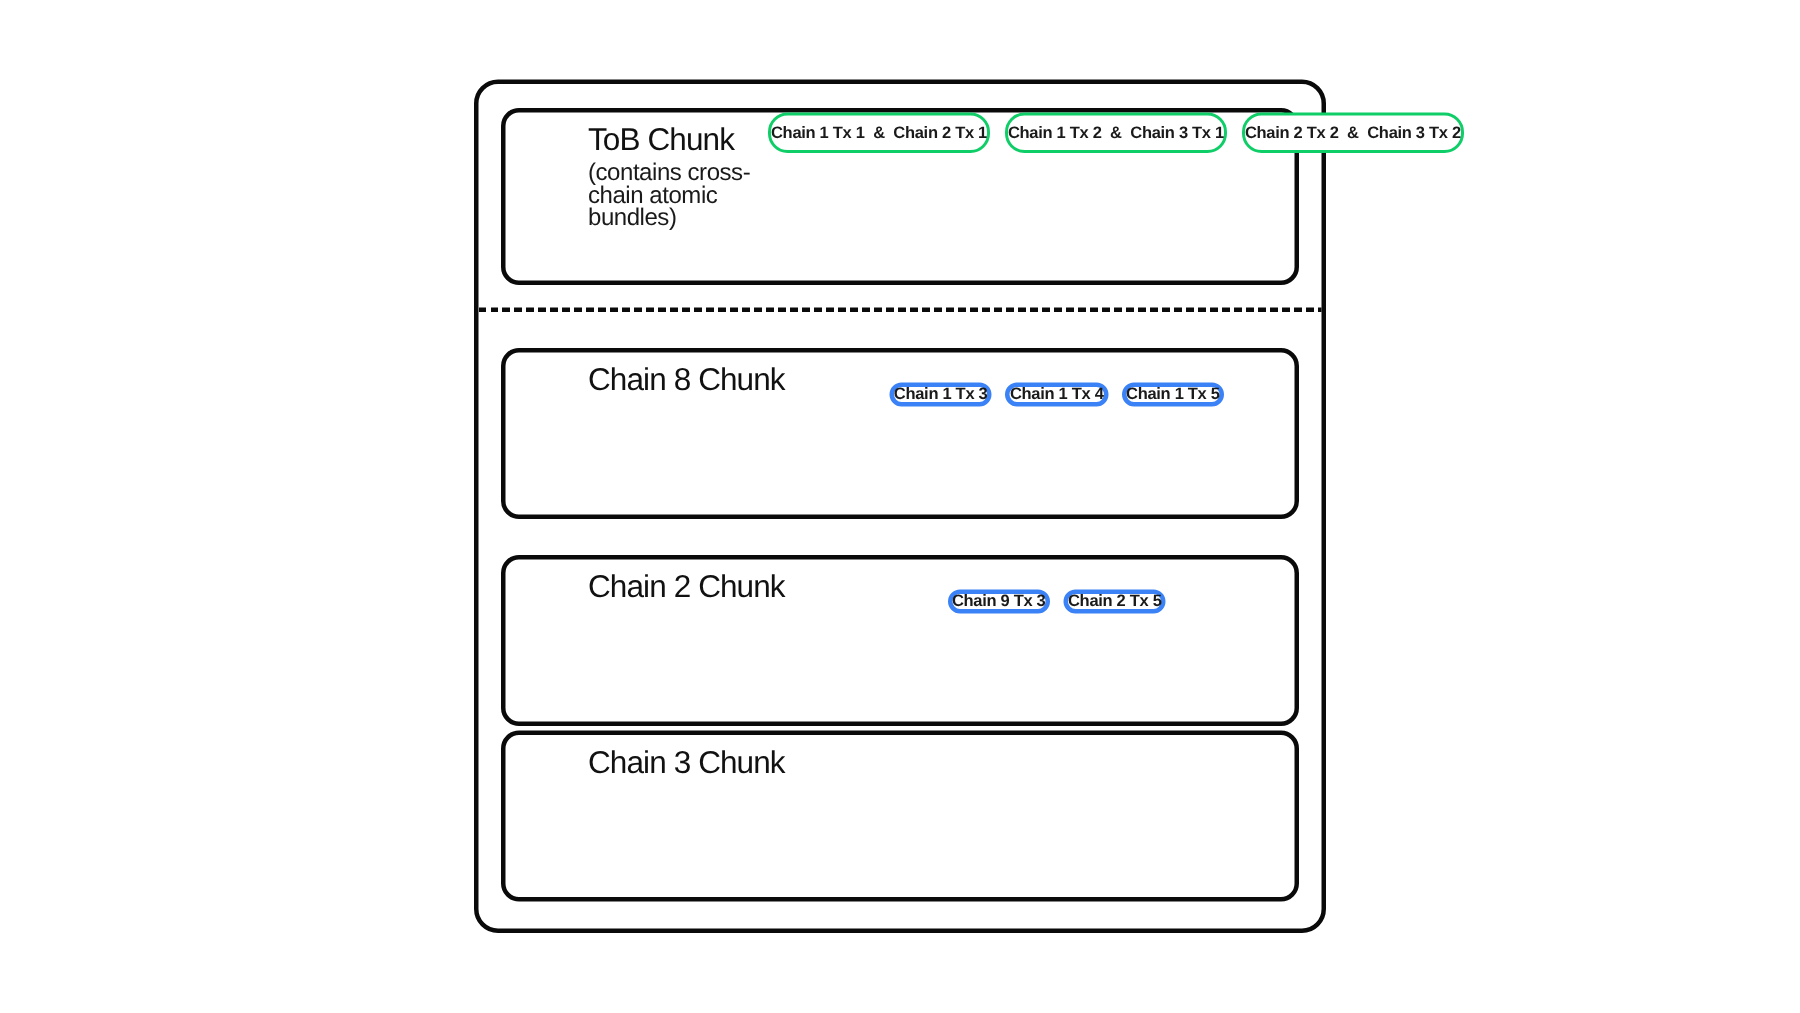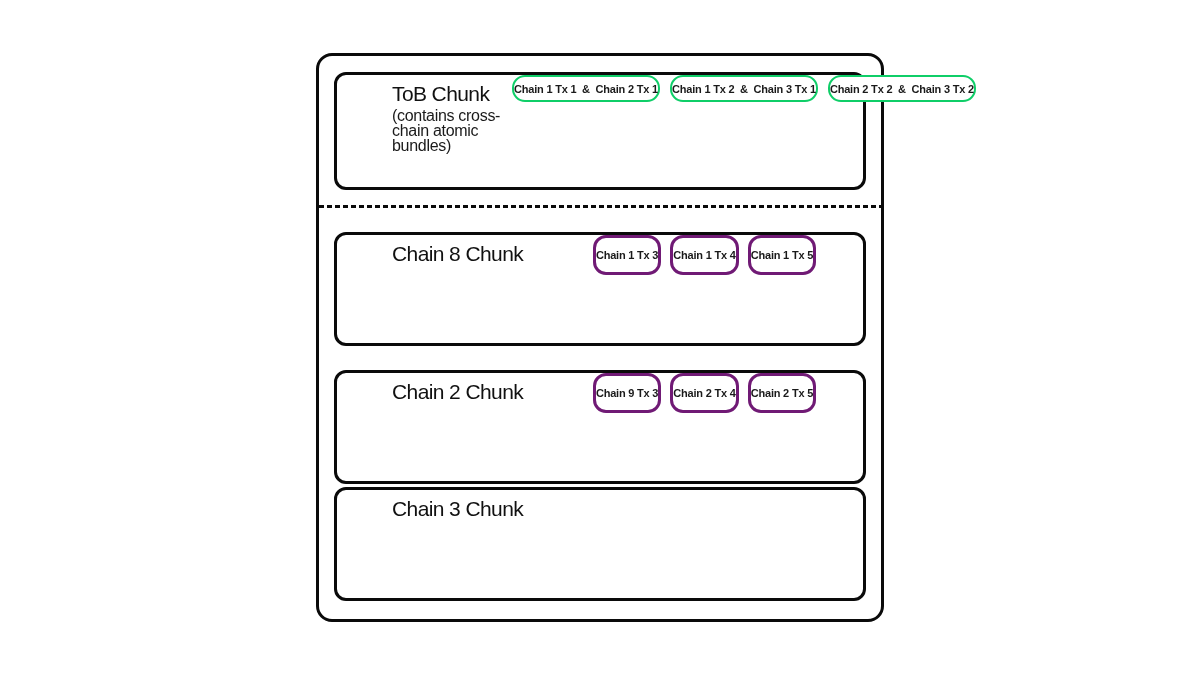--- a/index.html
+++ b/index.html
@@ -81,22 +81,23 @@
     align-items: center;
     justify-content: center;
     border-radius: 13px;
     background: #ffffff;
   }
   .pill-green {
     height: 27px;
     border: 2.5px solid #0fce68;
   }
   .pill-black {
-    height: 40px;
-    border: 3px solid #701a75;
+    height: 16px;
+    border: 3px solid #3b82f6;
+    margin-top: 20px;
   }
   .pill-text {
     font-size: 11px;
     letter-spacing: -0.2px;
     color: #1a1a1a;
     white-space: pre;
   }
 
   .separator {
     position: absolute;
@@ -152,23 +153,20 @@
 
     <div class="chunk chain2">
       <div class="label-col">
         <div class="chunk-title">Chain 2 Chunk</div>
       </div>
       <div class="pill-col">
         <div class="pill pill-black">
           <span class="pill-text">Chain 9 Tx 3</span>
         </div>
         <div class="pill pill-black">
-          <span class="pill-text">Chain 2 Tx 4</span>
-        </div>
-        <div class="pill pill-black">
           <span class="pill-text">Chain 2 Tx 5</span>
         </div>
       </div>
     </div>
 
     <div class="chunk chain3">
       <div class="label-col">
         <div class="chunk-title">Chain 3 Chunk</div>
       </div>
     </div>

